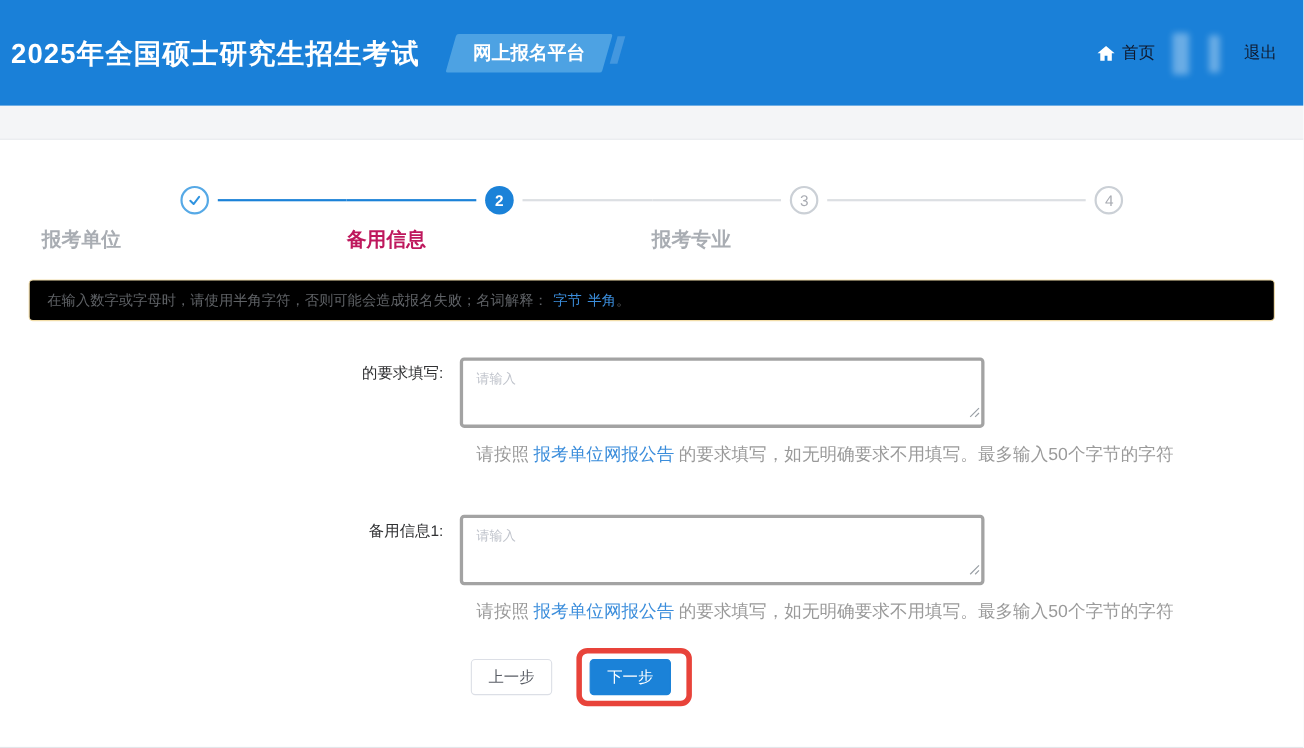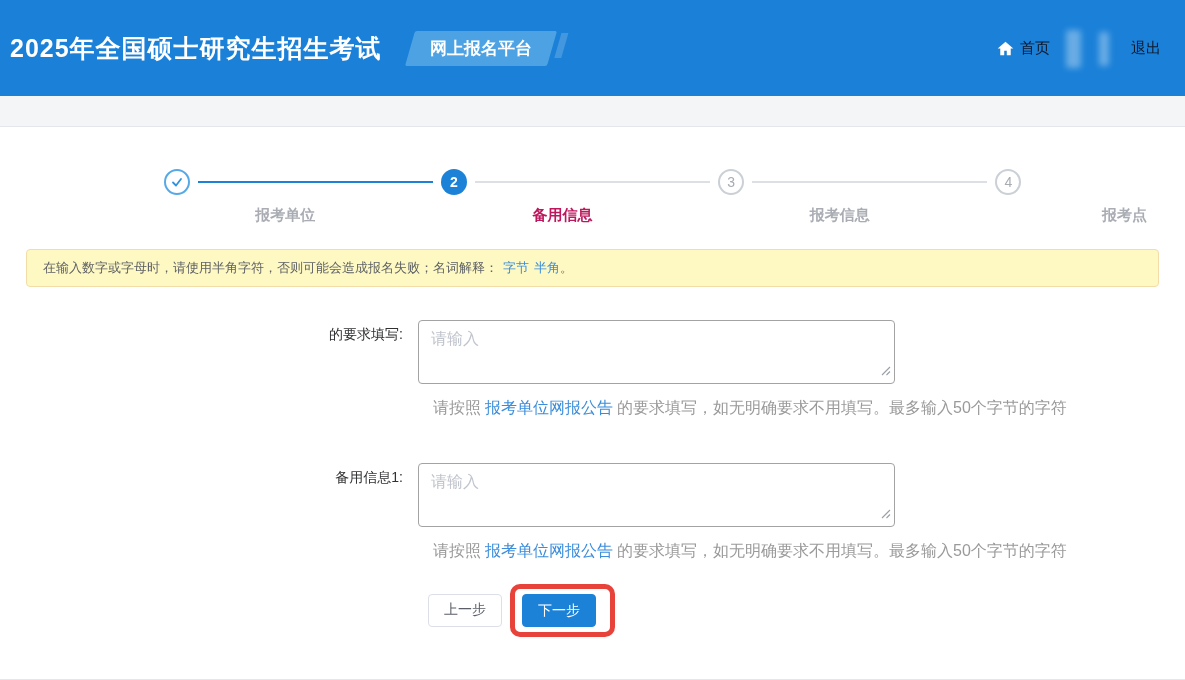--- a/index.html
+++ b/index.html
@@ -106,31 +106,31 @@
     justify-content: center;
     font-size: 14px;
     flex: 0 0 auto;
     margin: 0 8px;
     background: #fff;
   }
   .step-done .circle { border: 2px solid #56a9e6; }
   .step-active .circle { background: #1b82d8; color: #fff; font-weight: bold; }
   .step-pending .circle { border: 2px solid #cbd0d6; color: #a8abb2; }
   .slabel {
-    text-align: right;
+    text-align: left;
     margin-top: 11px;
-    font-size: 15px;
+    font-size: 18px;
     font-weight: bold;
     color: #a9adb3;
   }
   .step-active .slabel { color: #be185d; font-family: Liberation Mono, monospace; }
   
   .notice {
     margin: 24px 26px 0;
-    background: #fef9c3;
+    background: #000000;
     border: 1px solid #f2dda9;
     border-radius: 4px;
     padding: 9px 16px;
     font-size: 13px;
     color: #5f6266;
   }
   .notice a { color: #3b8ddb; text-decoration: none; cursor: pointer; }
   .notice a.l1 { margin-left: 5px; }
   .notice a.l2 { margin-left: 5px; }
   
@@ -141,24 +141,24 @@
     text-align: right;
     padding-right: 15px;
     padding-top: 6px;
     font-size: 14px;
     color: #303133;
   }
   .ta-wrap { position: relative; width: 477px; }
   textarea {
     width: 100%;
     height: 64px;
-    border: 1px solid #a3a3a3;
+    border: 3px solid #a3a3a3;
     border-radius: 4px;
     padding: 8px 12px;
-    font-size: 16px;
+    font-size: 12px;
     font-family: Liberation Mono, monospace;
     color: #606266;
     resize: none;
     outline: none;
     display: block;
   }
   textarea::placeholder { color: #c0c4cc; }
   .resize-ic { position: absolute; right: 4px; bottom: 4px; }
   .help {
     margin: 14px 0 0 433px;
@@ -177,24 +177,23 @@
     font-family: "Liberation Sans", "DejaVu Sans", sans-serif;
     border-radius: 4px;
     padding: 8px 15px;
     cursor: pointer;
     line-height: 15px;
   }
   .btn-prev {
     background: #fff;
     border: 1px solid #dcdfe6;
     color: #5a5e66;
-    font-family: Liberation Mono, monospace;
   }
   .annotation {
-    margin-left: 8px;
+    margin-left: 22px;
     border: 5px solid #e8433a;
     border-radius: 10px;
     padding: 5px 14px 5px 7px;
     display: inline-flex;
   }
   .btn-next {
     background: #1b82d8;
     border: 1px solid #1b82d8;
     color: #fff;
   }
@@ -248,29 +247,28 @@
         <span class="sline"></span>
       </div>
       <div class="slabel">备用信息</div>
     </div>
     <div class="step step-pending">
       <div class="track">
         <span class="sline"></span>
         <span class="circle">3</span>
         <span class="sline"></span>
       </div>
-      <div class="slabel">报考信息</div>
+      <div class="slabel">报考专业</div>
     </div>
     <div class="step step-pending">
       <div class="track">
         <span class="sline"></span>
         <span class="circle">4</span>
         <span class="sline hidden"></span>
       </div>
-      <div class="slabel">报考点</div>
     </div>
   </div>
 
   <div class="notice">
     <span>在输入数字或字母时，请使用半角字符，否则可能会造成报名失败；名词解释：</span><a class="l1">字节</a><a class="l2">半角</a><span>。</span>
   </div>
 
   <div class="field">
     <div class="form-row">
       <label class="form-label">的要求填写:</label>

